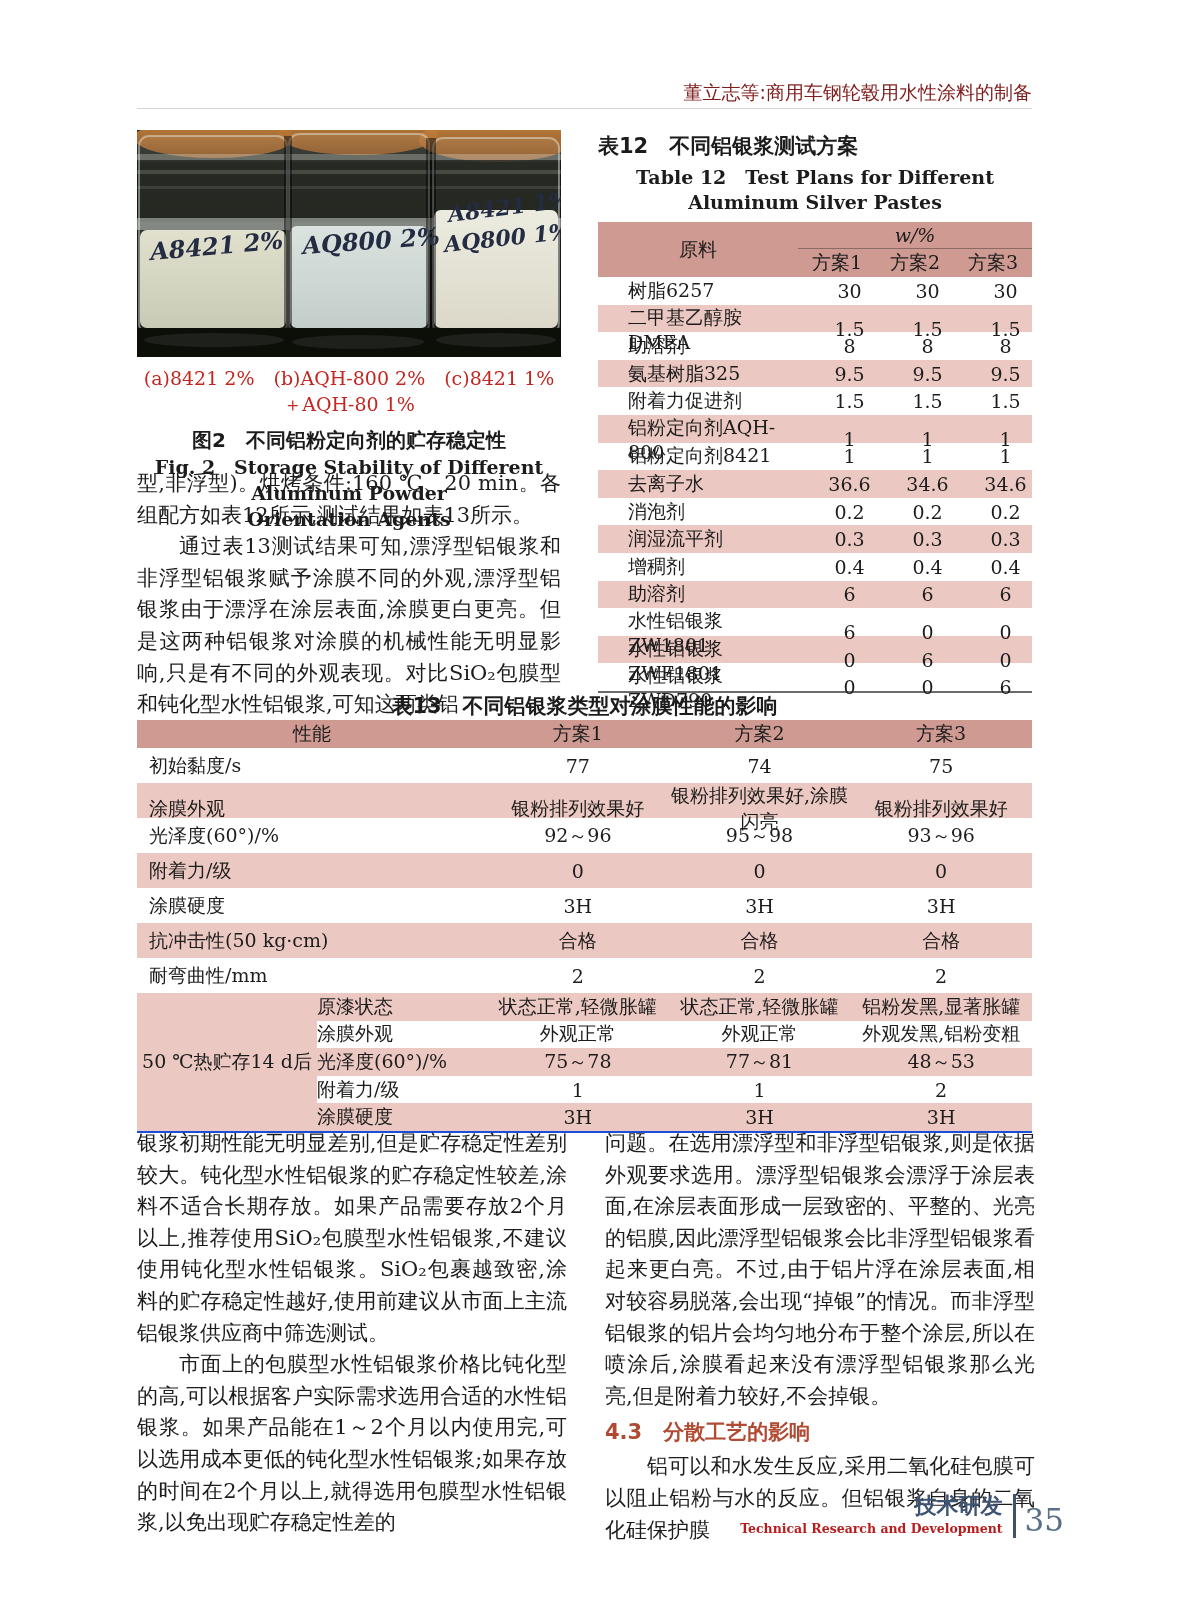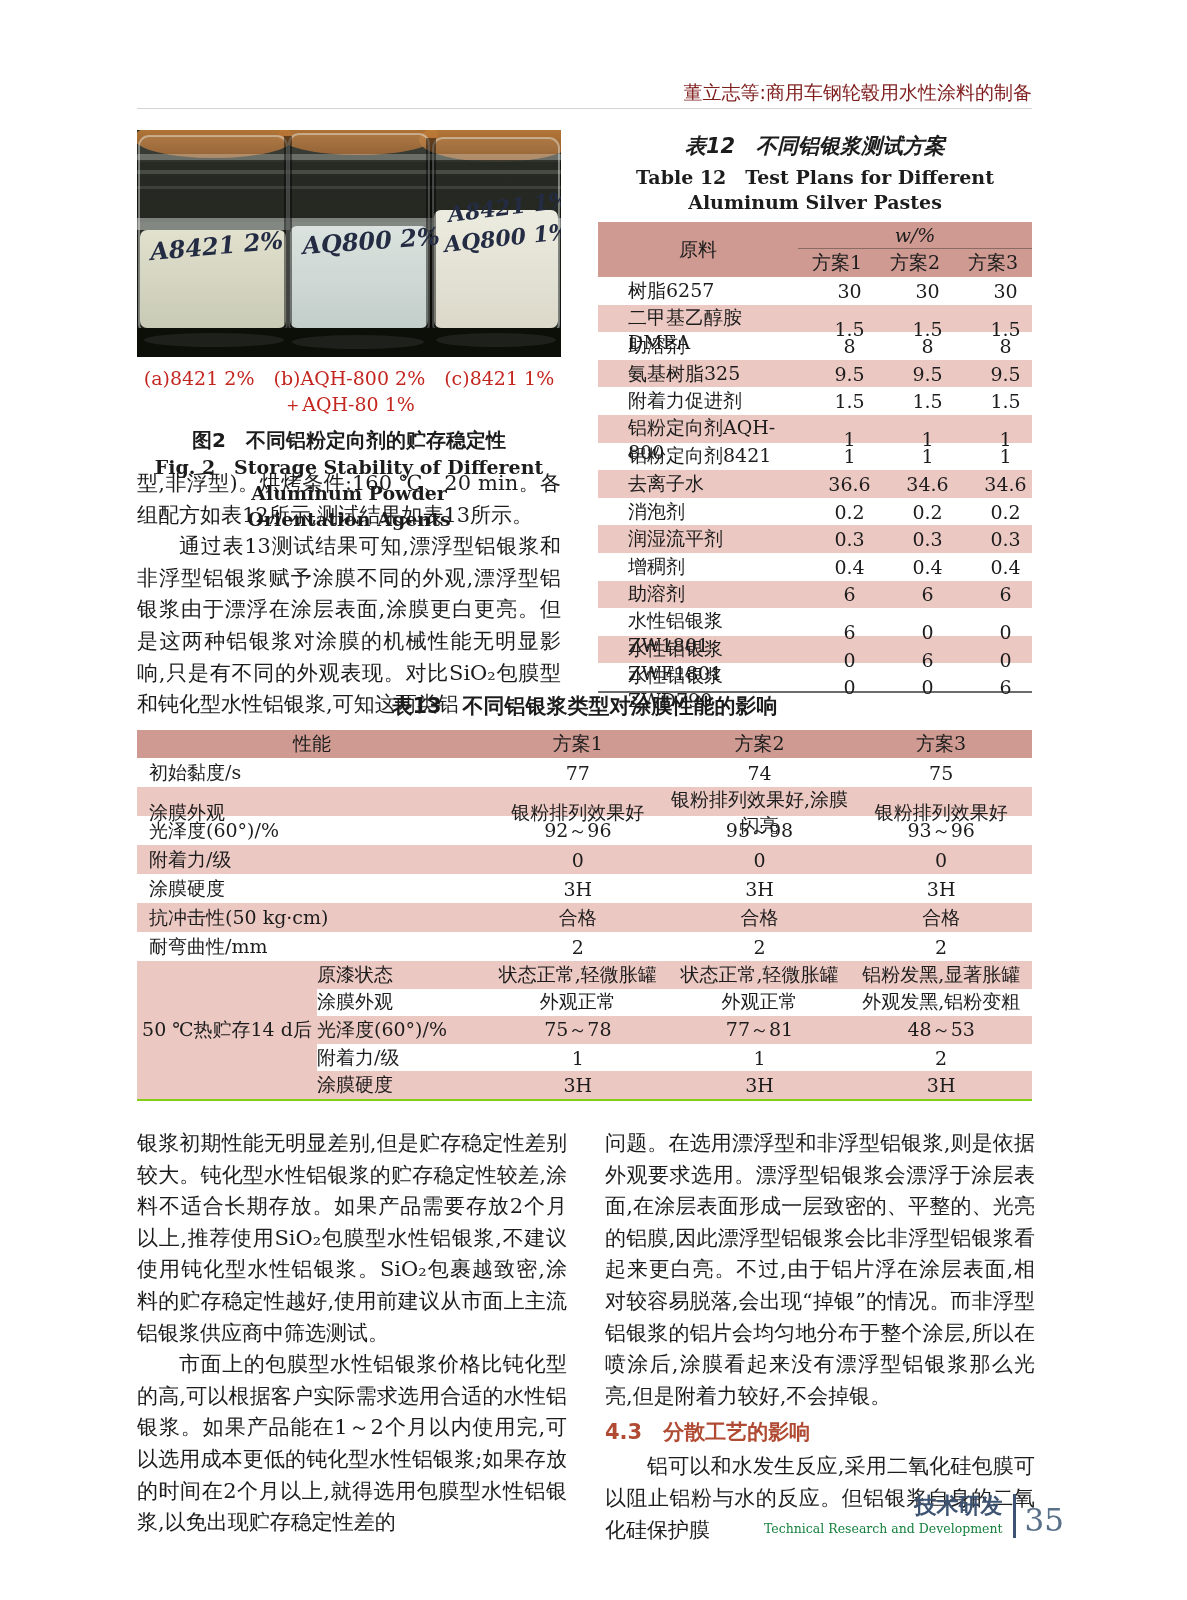--- a/index.html
+++ b/index.html
@@ -15,22 +15,22 @@
   
   .fig-block{position:absolute;top:130px;left:137px;width:424px;}
   .fig-photo{display:block;width:424px;height:227px;}
   .fig-items{margin-top:9px;text-align:center;font-size:19px;color:var(--caption_red);}
   .fig-cap-zh{margin-top:9px;text-align:center;font-size:20px;font-weight:bold;
     font-family:"DejaVu Sans","Liberation Sans",sans-serif;}
   .fig-cap-en{text-align:center;font-size:19px;font-weight:bold;line-height:26px;}
 
   
   .t12-block{position:absolute;top:132px;left:598px;width:434px;}
-  .t12-title-zh{text-align:center;font-size:21px;font-weight:bold;
-    font-family:"DejaVu Sans","Liberation Sans",sans-serif;font-style:italic;}
+  .t12-title-zh{text-align:left;font-size:21px;font-weight:bold;
+    font-family:"DejaVu Sans","Liberation Sans",sans-serif;}
   .t12-title-en{text-align:center;font-size:19px;font-weight:bold;margin-top:5px;}
   .t12{margin-top:9px;border-bottom:2px solid #6b6b6b;font-size:19px;}
   .t12-head{display:grid;grid-template-columns:200px 1fr 1fr 1fr;grid-template-rows:27px 28px;
     background:var(--table_header);}
   .t12-head .c-raw{grid-column:1;grid-row:1 / span 2;display:flex;align-items:center;justify-content:center;}
   .t12-head .c-w{grid-column:2 / span 3;grid-row:1;display:flex;align-items:center;justify-content:center;
     font-style:italic;border-bottom:1px solid #8a6b64;}
   .t12-head .c-p{display:flex;align-items:center;justify-content:center;}
   .t12-row{display:grid;grid-template-columns:200px 1fr 1fr 1fr;height:27.6px;align-items:center;gap:25px;}
   .t12-row:nth-child(even){background:var(--table_row_alt);}
@@ -40,26 +40,26 @@
   
   .left-para{position:absolute;top:468px;left:137px;width:424px;font-size:21px;line-height:31.6px;
     text-align:justify;}
   .indent{text-indent:2em;}
 
   
   .t13-block{position:absolute;top:692px;left:137px;width:895px;}
   .t13-title-zh{text-align:center;font-size:21px;font-weight:bold;
     font-family:"DejaVu Sans","Liberation Sans",sans-serif;}
   .t13-title-en{text-align:center;font-size:19px;font-weight:bold;margin-top:5px;}
-  .t13{margin-top:10px;border-bottom:2px solid #84cc16;font-size:19px;}
+  .t13{border-bottom:2px solid #1d4ed8;font-size:19px;}
   .t13-head{display:grid;grid-template-columns:350px 1fr 1fr 1fr;height:28px;align-items:center;
     background:var(--table_header);}
   .t13-head .c{text-align:center;}
   .t13-head .c:first-child{text-align:center;}
-  .t13-row{display:grid;grid-template-columns:350px 1fr 1fr 1fr;height:29px;align-items:center;}
+  .t13-row{display:grid;grid-template-columns:350px 1fr 1fr 1fr;height:35px;align-items:center;}
   .t13-row:nth-child(even){background:var(--table_row_alt);}
   .t13-row .lbl{padding-left:12px;}
   .t13-row .val{text-align:center;}
   .t13-storage{display:grid;grid-template-columns:180px 170px 1fr 1fr 1fr;grid-auto-rows:27.6px;}
   .t13-storage .cell{display:flex;align-items:center;}
   .t13-storage .group{grid-column:1;grid-row:1 / span 5;background:var(--table_row_alt);
     justify-content:center;text-align:left;}
   .t13-storage .sub{justify-content:flex-start;}
   .t13-storage .num{justify-content:center;}
   .t13-storage .pinkbg{background:var(--table_row_alt);}
@@ -69,21 +69,21 @@
   .bottom-cols{position:absolute;top:1128px;left:137px;width:898px;display:flex;gap:38px;}
   .b-col{width:430px;font-size:21px;line-height:31.6px;text-align:justify;}
   .sec-head{font-family:"DejaVu Sans","Liberation Sans",sans-serif;font-weight:bold;
     color:var(--section_heading);font-size:21px;line-height:34px;margin:3px 0 2px 0;text-align:left;}
 
   
   .footer{position:absolute;top:1494px;right:123px;display:flex;align-items:stretch;}
   .f-left{text-align:right;}
   .f-zh{font-family:"DejaVu Sans","Liberation Sans",sans-serif;font-weight:bold;font-size:22px;
     color:var(--footer_blue);line-height:24px;}
-  .f-en{font-size:12.5px;color:#15803d;margin-top:3px;}
+  .f-en{font-size:12.5px;color:#b91c1c;margin-top:3px;font-weight:bold;}
   .f-bar{width:3px;background:var(--footer_blue);margin:0 9px 0 10px;}
   .f-num{font-size:31px;color:#5a7089;align-self:center;margin-top:8px;}
 </style>
 </head>
 <body>
 
 <div class="page">
 
   <div class="run-head">董立志等:商用车钢轮毂用水性涂料的制备</div>
   <div class="head-rule"></div>

